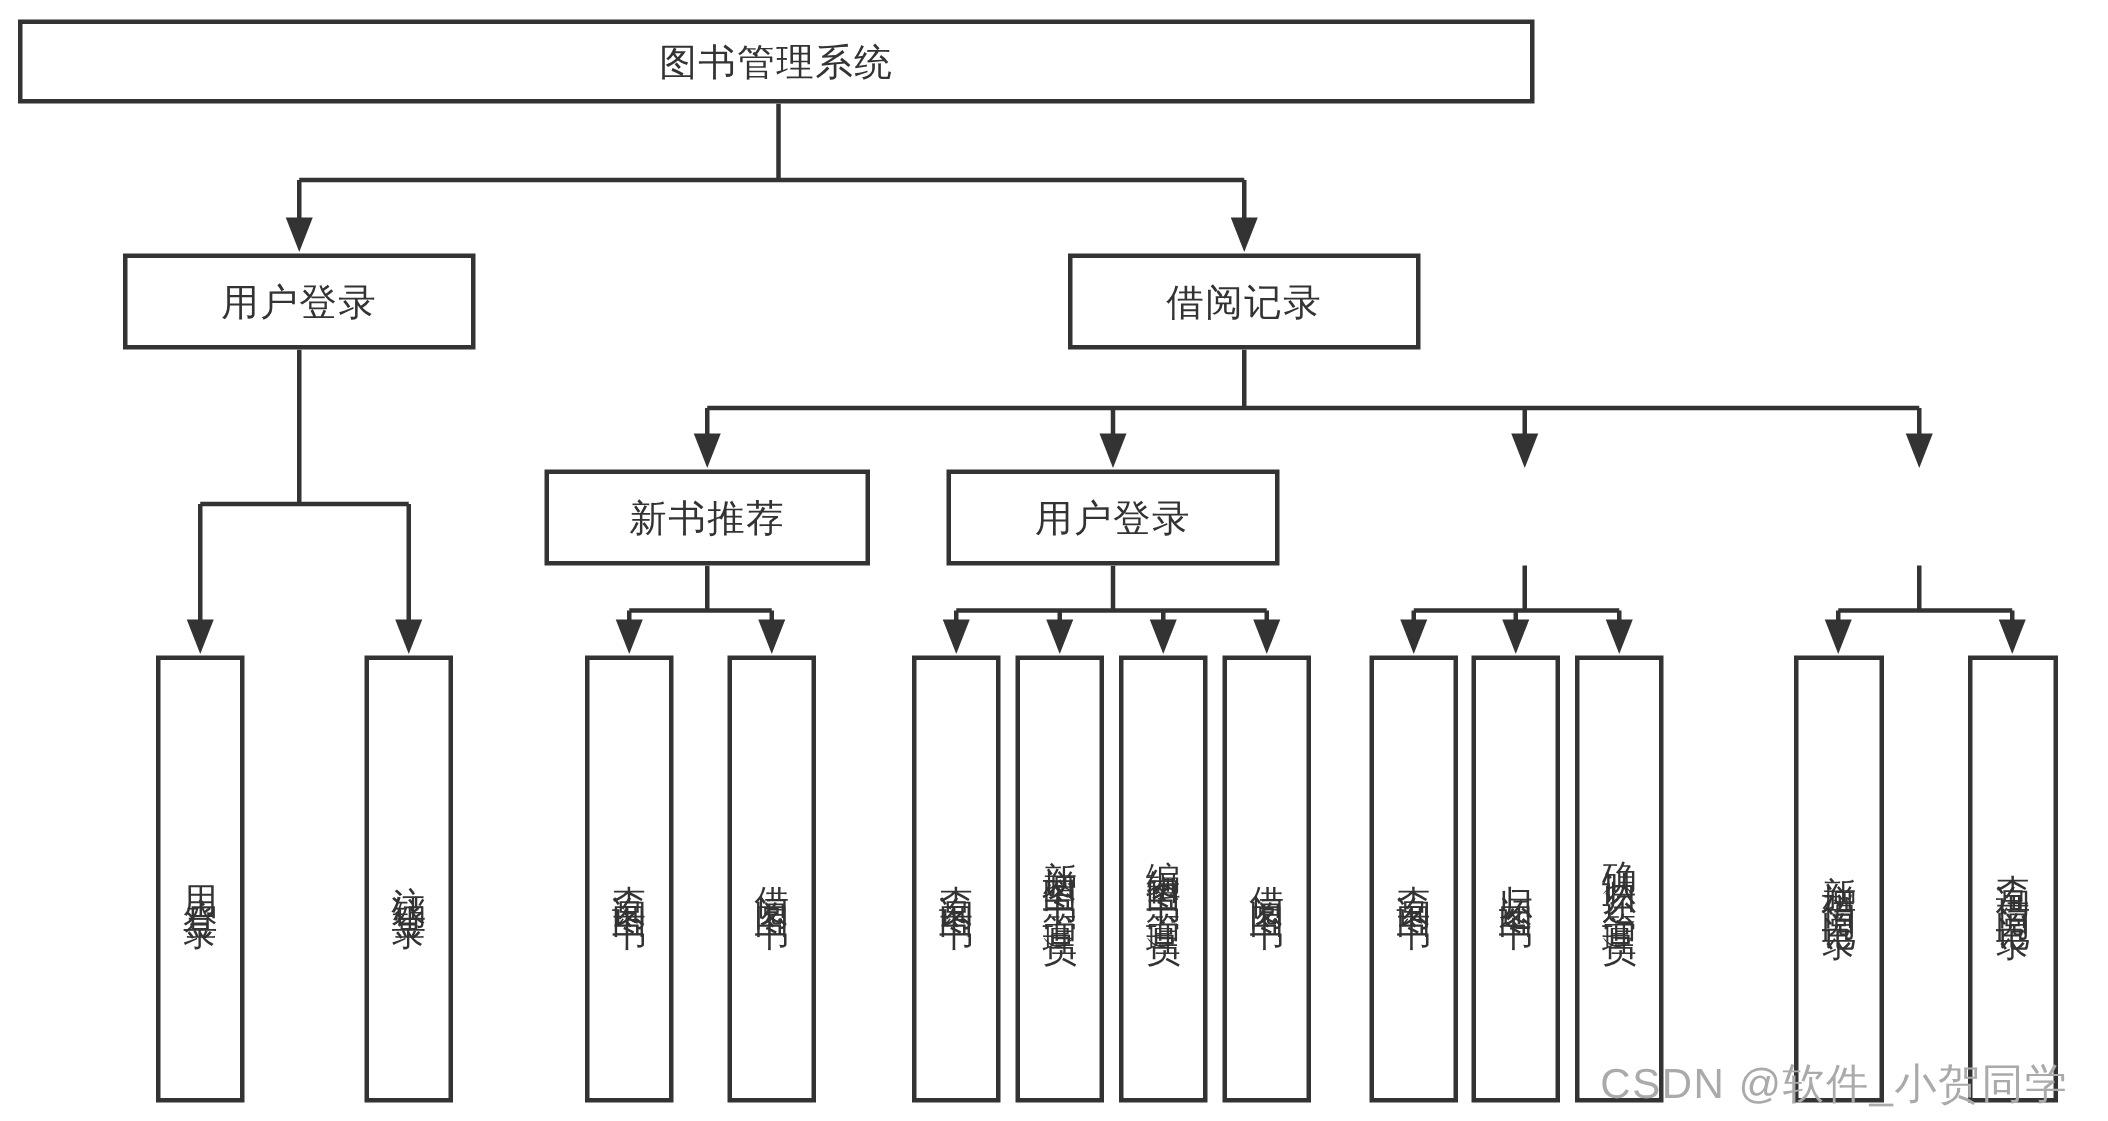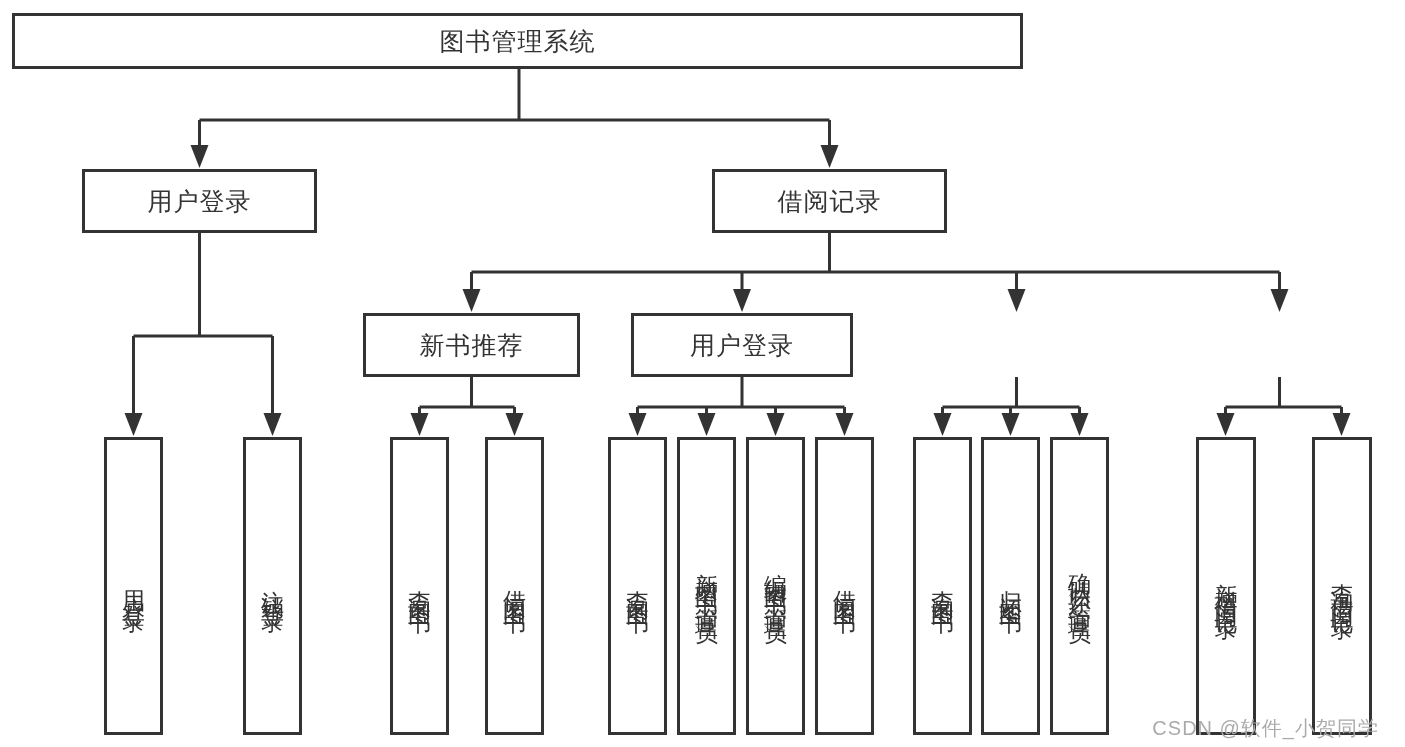--- a/index.html
+++ b/index.html
@@ -26,21 +26,21 @@
     border:3px solid #333333;background:#ffffff;
     display:flex;align-items:center;justify-content:center;
   }
   .vlbl{
     writing-mode:vertical-rl;
     font-size:23px;letter-spacing:7px;line-height:1;
     white-space:nowrap;
   }
   .watermark{
     position:absolute;right:13px;bottom:5px;
-    font-size:20px;letter-spacing:1px;color:#aaaaaa;
+    font-size:28px;letter-spacing:1px;color:#aaaaaa;
     white-space:nowrap;
   }
 </style>
 </head>
 <body>
 
 <div class="canvas">
 
   <svg class="connector-layer" viewBox="0 0 1405 747">
 

